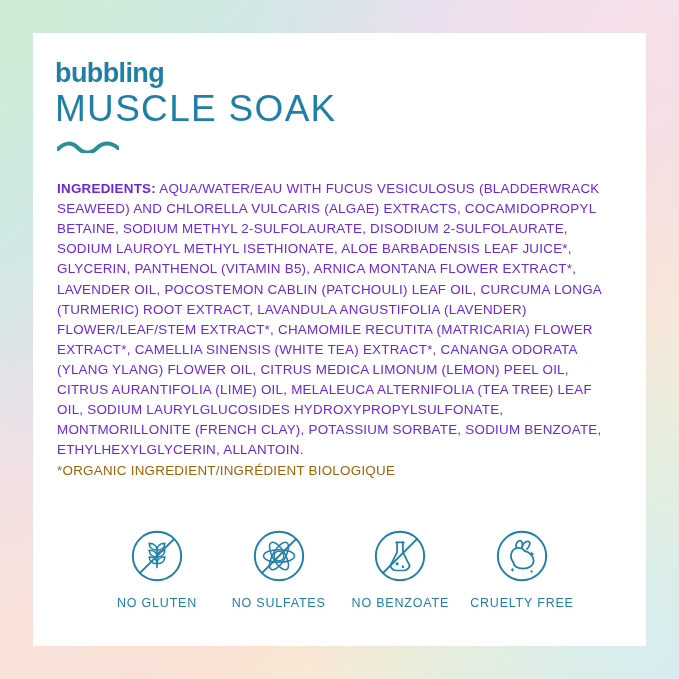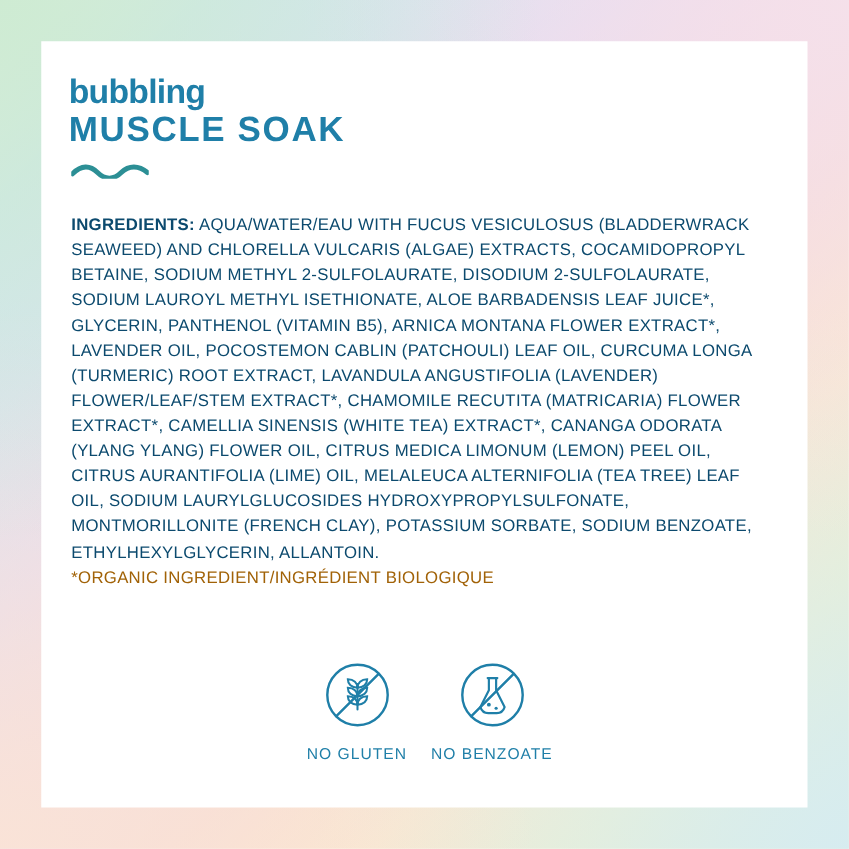--- a/index.html
+++ b/index.html
@@ -54,40 +54,40 @@
   .brand-bubbling {
     color: #1f7fa8;
     font-size: 27px;
     font-weight: bold;
     letter-spacing: -0.6px;
     line-height: 1.05;
     margin: 0 0 2px 0;
   }
   .brand-product {
     color: #1f7fa8;
-    font-size: 28px;
-    font-weight: bold;
+    font-size: 37px;
+    font-weight: normal;
     letter-spacing: 1.3px;
     line-height: 1.1;
     margin: 0;
   }
   .wave {
     margin: 11px 0 0 2px;
     width: 62px;
     height: 12px;
   }
   .scent {
     color: #2c8f95;
     font-size: 25px;
     letter-spacing: 1.1px;
     margin: 22px 0 0 2px;
     font-weight: 400;
   }
   .ingredients {
-    color: #0c4a6e;
+    color: #6d28d9;
     font-size: 13.4px;
     line-height: 1.50;
     letter-spacing: 0.25px;
     margin: 22px 0 0 2px;
     max-width: 545px;
   }
   .ingredients .label {
     font-weight: bold;
   }
   .organic-note {
@@ -96,21 +96,21 @@
     letter-spacing: 0.25px;
     margin: 0 0 0 2px;
     line-height: 1.50;
   }
   .badges {
     position: absolute;
     left: 22px;
     right: 22px;
     bottom: 36px;
     display: flex;
-    justify-content: center;
+    justify-content: space-between;
     padding: 0 48px;
     box-sizing: border-box;
   }
   .badge {
     display: flex;
     flex-direction: column;
     align-items: center;
     width: 108px;
   }
   .badge .glyph {
@@ -156,32 +156,62 @@
             <path d="M30 31 C25 31, 22 28, 22 24 C27 24, 30 27, 30 31"></path>
             <path d="M30 31 C35 31, 38 28, 38 24 C33 24, 30 27, 30 31"></path>
             <path d="M30 38 C25 38, 22 35, 22 31 C27 31, 30 34, 30 38"></path>
             <path d="M30 38 C35 38, 38 35, 38 31 C33 31, 30 34, 30 38"></path>
           </g>
           <path d="M12.5 47.5 L47.5 12.5" stroke="#1f7fa8" stroke-width="2" stroke-linecap="round"></path>
         </svg>
         <div class="caption">NO GLUTEN</div>
       </div>
 
+      <div class="badge">
+        <svg class="glyph" viewBox="0 0 60 60">
+          <circle cx="30" cy="30" r="25" fill="none" stroke="#1f7fa8" stroke-width="2"></circle>
+          <g fill="none" stroke="#1f7fa8" stroke-width="1.6">
+            <circle cx="30" cy="30" r="5"></circle>
+            <ellipse cx="30" cy="30" rx="16" ry="6.5"></ellipse>
+            <ellipse cx="30" cy="30" rx="16" ry="6.5" transform="rotate(60 30 30)"></ellipse>
+            <ellipse cx="30" cy="30" rx="16" ry="6.5" transform="rotate(120 30 30)"></ellipse>
+          </g>
+          <path d="M12.5 47.5 L47.5 12.5" stroke="#1f7fa8" stroke-width="2" stroke-linecap="round"></path>
+        </svg>
+        <div class="caption">NO SULFATES</div>
+      </div>
 
       <div class="badge">
         <svg class="glyph" viewBox="0 0 60 60">
           <circle cx="30" cy="30" r="25" fill="none" stroke="#1f7fa8" stroke-width="2"></circle>
           <g fill="none" stroke="#1f7fa8" stroke-width="1.8" stroke-linejoin="round" stroke-linecap="round">
             <path d="M26 16 L34 16"></path>
             <path d="M27 16 L27 26 L20 40 A7 7 0 0 0 26.5 45 L33.5 45 A7 7 0 0 0 40 40 L33 26 L33 16"></path>
           </g>
           <circle cx="27" cy="38" r="1.6" fill="#1f7fa8"></circle>
           <circle cx="33" cy="41" r="1.3" fill="#1f7fa8"></circle>
           <path d="M12.5 47.5 L47.5 12.5" stroke="#1f7fa8" stroke-width="2" stroke-linecap="round"></path>
         </svg>
         <div class="caption">NO BENZOATE</div>
       </div>
 
 
+      <div class="badge">
+        <svg class="glyph" viewBox="0 0 60 60">
+          <circle cx="30" cy="30" r="25" fill="none" stroke="#1f7fa8" stroke-width="2"></circle>
+          <g fill="none" stroke="#1f7fa8" stroke-width="1.8" stroke-linecap="round" stroke-linejoin="round">
+            <path d="M21 36 C17 32, 18 24, 24 22 C27 21, 31 22, 33 25"></path>
+            <path d="M24 22 C23 18, 25 14, 28 14 C30 14, 31 17, 30 21"></path>
+            <path d="M30 21 C31 17, 34 14, 37 15 C39 16, 38 20, 35 23"></path>
+            <path d="M33 25 C38 26, 42 30, 42 35 C42 40, 37 43, 31 43 C26 43, 21 41, 21 36"></path>
+          </g>
+          <g fill="#1f7fa8">
+            <path d="M40 25 l0.9 2.1 2.1 0.9 -2.1 0.9 -0.9 2.1 -0.9 -2.1 -2.1 -0.9 2.1 -0.9 Z"></path>
+            <path d="M20 42 l0.7 1.6 1.6 0.7 -1.6 0.7 -0.7 1.6 -0.7 -1.6 -1.6 -0.7 1.6 -0.7 Z"></path>
+            <path d="M40 44 l0.6 1.4 1.4 0.6 -1.4 0.6 -0.6 1.4 -0.6 -1.4 -1.4 -0.6 1.4 -0.6 Z"></path>
+          </g>
+        </svg>
+        <div class="caption">CRUELTY FREE</div>
+      </div>
 
     </div>
   </div>
 </div>
 
 </body></html>

